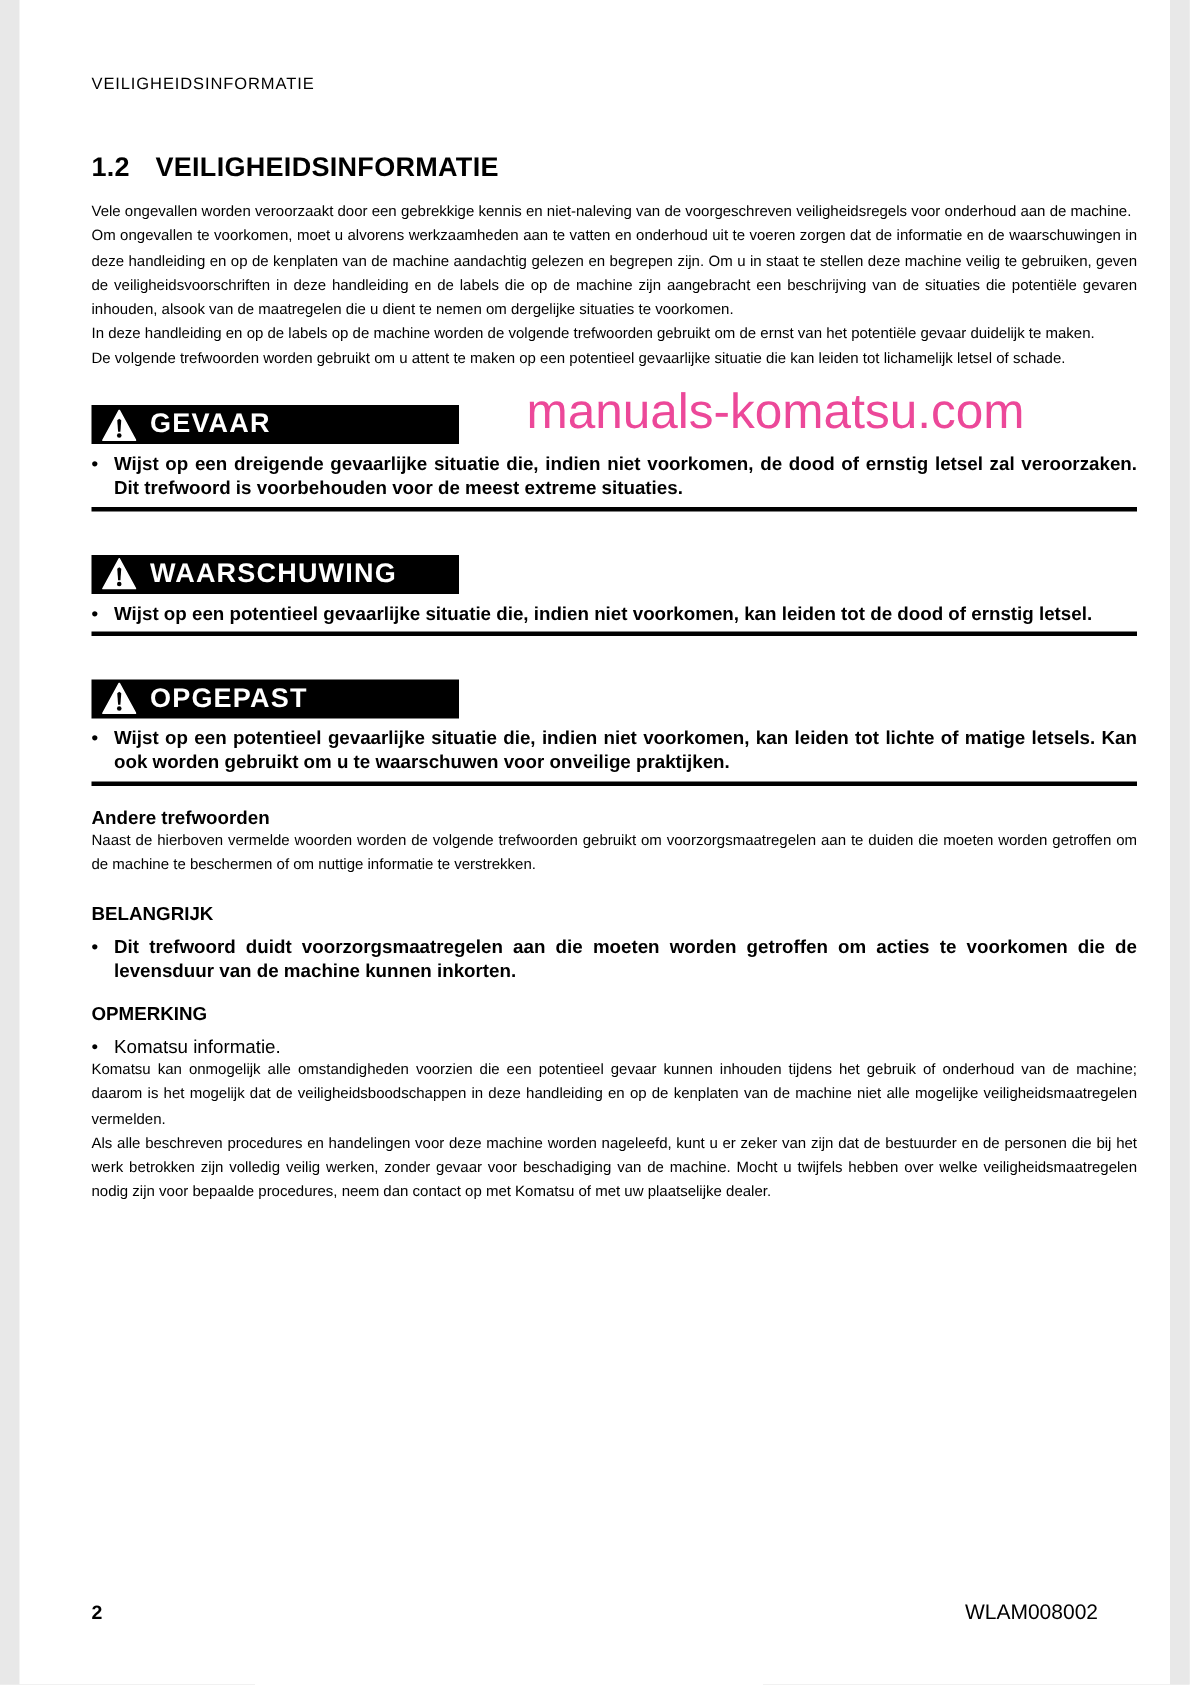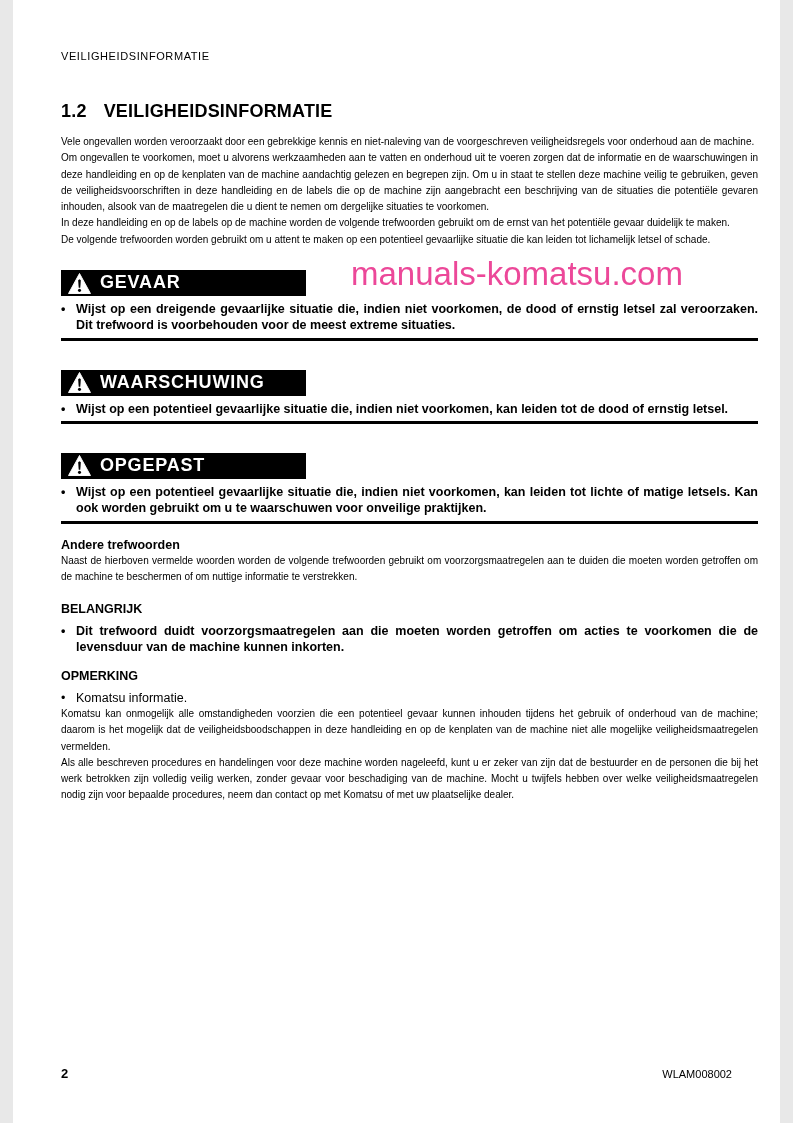--- a/index.html
+++ b/index.html
@@ -105,21 +105,21 @@
   .footer {
     position: absolute;
     left: 48px;
     right: 48px;
     top: 1066px;
     display: flex;
     justify-content: space-between;
     align-items: baseline;
   }
   .footer .page-num { font-size: 13px; font-weight: bold; }
-  .footer .doc-code { font-size: 11px; }
+  .footer .doc-code { font-size: 14px; }
   .mt10 { margin-top: 10px; }
 </style>
 </head>
 <body>
 
 <div class="page">
 
   <div class="running-header">VEILIGHEIDSINFORMATIE</div>
 
   <div class="watermark">manuals-komatsu.com</div>

